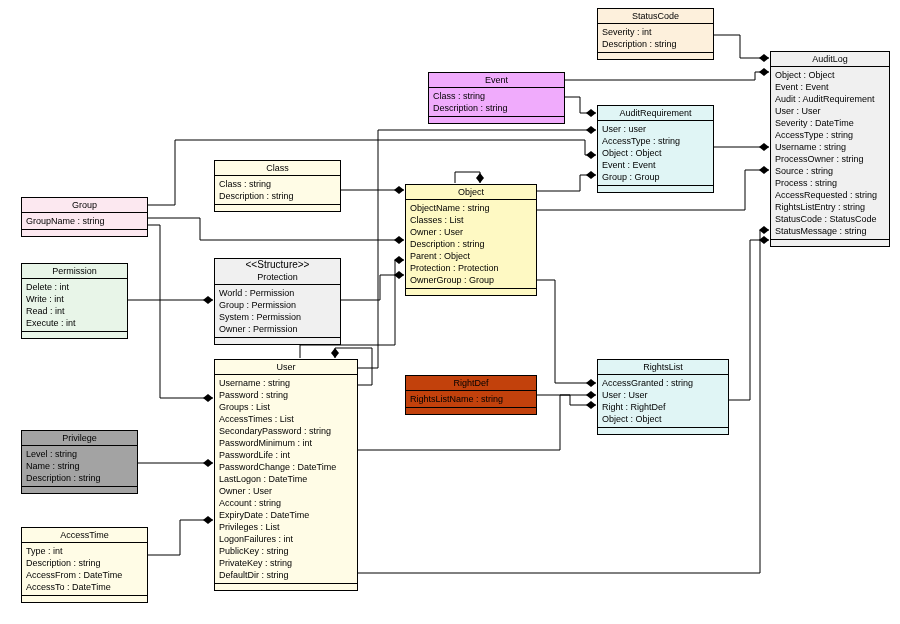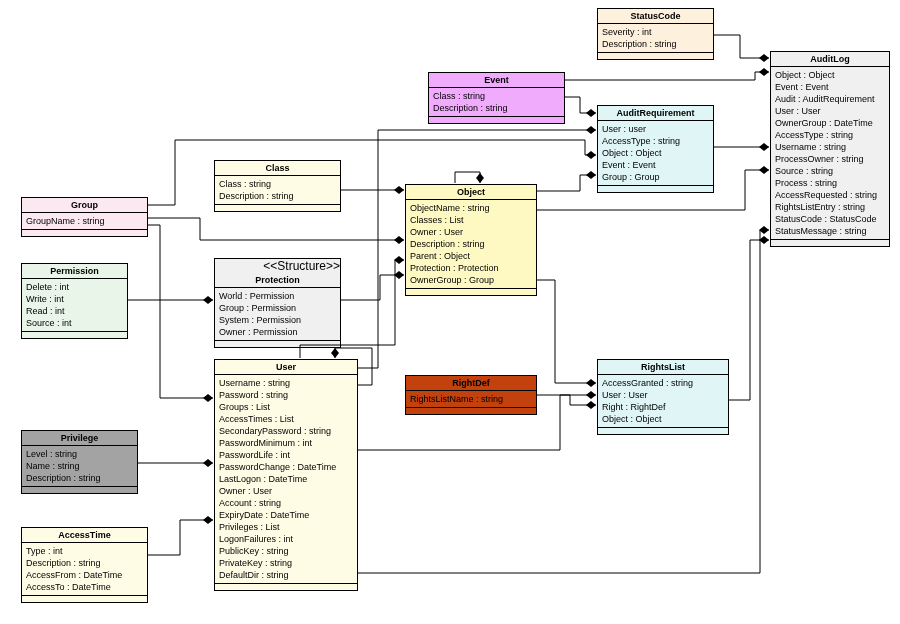--- a/index.html
+++ b/index.html
@@ -1,21 +1,21 @@
 <!DOCTYPE html>
 <html><head>
 <meta charset="utf-8">
 <style>
   body{margin:0;font-family:Arial,Helvetica,sans-serif;font-size:9px;color:#000;background:#fff;width:900px;height:624px;position:relative}
   .uml{position:absolute;border:1px solid #000;background:#fff}
-  .uml .hdr{border-bottom:1px solid #000;padding:2px 4px;text-align:center;font-weight:bold}
+  .uml .hdr{border-bottom:1px solid #000;padding:2px 4px;text-align:center;font-weight:normal}
   .uml .attrs{padding:2px 4px;min-height:8px}
   .uml .ftr{border-top:1px solid #000;height:6px}
   .attr{white-space:nowrap;line-height:12px}
-  .ster{text-align:right;font-size:12px}
+  .ster{text-align:center;font-size:10px}
   svg{position:absolute;top:0;left:0;pointer-events:none}
 </style>
 </head>
 <body>
 
 <div class="uml" style="left:597px;top:8px;width:115px;background:#fdf0dc">
   <div class="hdr">StatusCode</div>
   <div class="attrs">
       <div class="attr">Severity : int</div>
       <div class="attr">Description : string</div>
@@ -23,21 +23,21 @@
   <div class="ftr"></div>
 </div>
 
 <div class="uml" style="left:770px;top:51px;width:118px;background:#f0f0f0">
   <div class="hdr">AuditLog</div>
   <div class="attrs">
       <div class="attr">Object : Object</div>
       <div class="attr">Event : Event</div>
       <div class="attr">Audit : AuditRequirement</div>
       <div class="attr">User : User</div>
-      <div class="attr">OwnerGroup : DateTime</div>
+      <div class="attr">Severity : DateTime</div>
       <div class="attr">AccessType : string</div>
       <div class="attr">Username : string</div>
       <div class="attr">ProcessOwner : string</div>
       <div class="attr">Source : string</div>
       <div class="attr">Process : string</div>
       <div class="attr">AccessRequested : string</div>
       <div class="attr">RightsListEntry : string</div>
       <div class="attr">StatusCode : StatusCode</div>
       <div class="attr">StatusMessage : string</div>
     </div>
@@ -95,21 +95,21 @@
     </div>
   <div class="ftr"></div>
 </div>
 
 <div class="uml" style="left:21px;top:263px;width:105px;background:#e8f5e8">
   <div class="hdr">Permission</div>
   <div class="attrs">
       <div class="attr">Delete : int</div>
       <div class="attr">Write : int</div>
       <div class="attr">Read : int</div>
-      <div class="attr">Source : int</div>
+      <div class="attr">Execute : int</div>
     </div>
   <div class="ftr"></div>
 </div>
 
 <div class="uml" style="left:214px;top:258px;width:125px;background:#f0f0f0">
   <div class="ster">&lt;&lt;Structure&gt;&gt;</div>
   <div class="hdr" style="border-top:none">Protection</div>
   <div class="attrs">
       <div class="attr">World : Permission</div>
       <div class="attr">Group : Permission</div>

